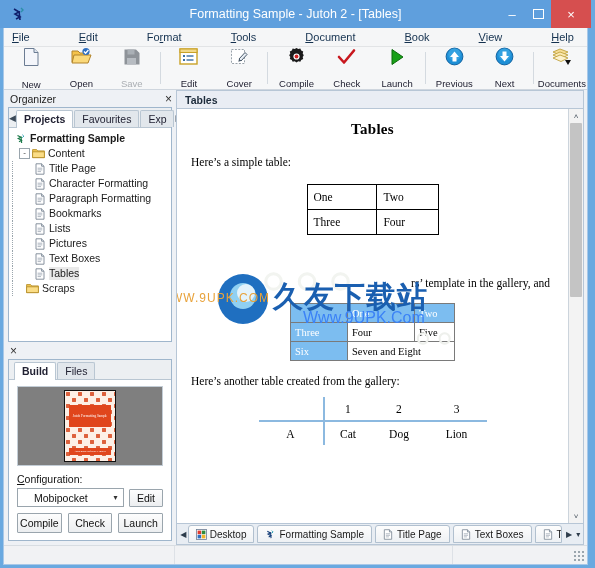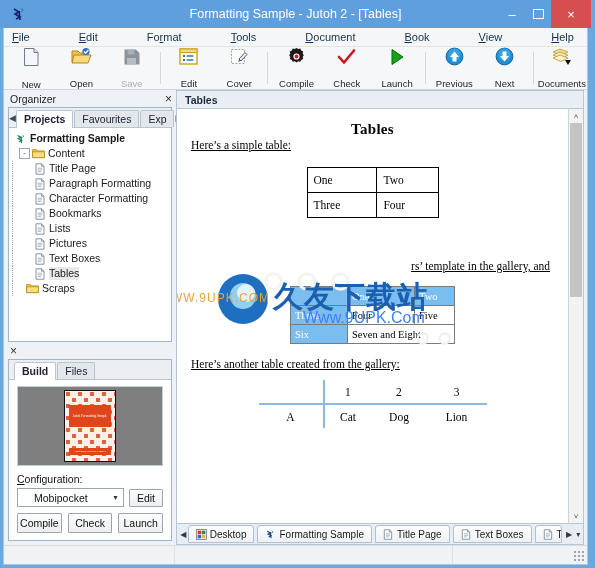--- a/index.html
+++ b/index.html
@@ -179,21 +179,21 @@
     height:17px;flex:0 0 17px;display:flex;align-items:center;
     padding-left:8px;background:#e9edf4;font-size:10.5px;font-weight:bold;color:#1b2a3a;
     border:1px solid #b7c6d6;border-bottom:none;
   }
   .doc-area{
     flex:1 1 auto;background:#ffffff;border:1px solid #b7c6d6;position:relative;
     display:flex;min-height:0;overflow:hidden;
   }
   .doc-page{flex:1 1 auto;position:relative;overflow:hidden;padding:0 14px;font-family:"Liberation Serif",serif;}
   .doc-title{text-align:center;font-size:15px;font-weight:bold;margin:12px 0 0 0;color:#000;letter-spacing:.3px;}
-  .doc-p{font-size:11.5px;color:#000;margin:1px 0 0 0;text-decoration:underline;}
+  .doc-p{font-size:11.5px;color:#000;margin:18px 0 0 0;}
   table.simple{
     border-collapse:collapse;margin:16px auto 0 auto;width:132px;
   }
   table.simple td{
     border:1px solid #000;height:22px;font-size:11.5px;padding:1px 6px;color:#000;
     font-family:"Liberation Serif",serif;
   }
   table.blue{border-collapse:collapse;margin:0 auto;width:165px;}
   table.blue td{
     border:1px solid #7a7a7a;height:18px;font-size:10.5px;padding:0 4px;color:#000;
@@ -479,33 +479,33 @@
 
             <div class="trow">
               <span class="ind dots" style="width:20px;height:15px"></span>
               <span class="tw-icon">
                 <svg width="10" height="12" viewBox="0 0 10 12">
                     <path d="M1 .8 H6.6 L9 3.2 V11.2 H1 Z" fill="#fff" stroke="#7b8794" stroke-width=".9"></path>
                     <path d="M6.6 .8 V3.2 H9" fill="#e3e8ee" stroke="#7b8794" stroke-width=".9"></path>
                     <path d="M2.6 5.2 H7.3 M2.6 6.9 H7.3 M2.6 8.6 H6" stroke="#9aa5b1" stroke-width=".8"></path>
                   </svg>
               </span>
-              <span class="tlabel">Paragraph Formatting</span>
+              <span class="tlabel">Character Formatting</span>
             </div>
 
             <div class="trow">
               <span class="ind dots" style="width:20px;height:15px"></span>
               <span class="tw-icon">
                 <svg width="10" height="12" viewBox="0 0 10 12">
                     <path d="M1 .8 H6.6 L9 3.2 V11.2 H1 Z" fill="#fff" stroke="#7b8794" stroke-width=".9"></path>
                     <path d="M6.6 .8 V3.2 H9" fill="#e3e8ee" stroke="#7b8794" stroke-width=".9"></path>
                     <path d="M2.6 5.2 H7.3 M2.6 6.9 H7.3 M2.6 8.6 H6" stroke="#9aa5b1" stroke-width=".8"></path>
                   </svg>
               </span>
-              <span class="tlabel">Character Formatting</span>
+              <span class="tlabel">Paragraph Formatting</span>
             </div>
 
             <div class="trow">
               <span class="ind dots" style="width:20px;height:15px"></span>
               <span class="tw-icon">
                 <svg width="10" height="12" viewBox="0 0 10 12">
                     <path d="M1 .8 H6.6 L9 3.2 V11.2 H1 Z" fill="#fff" stroke="#7b8794" stroke-width=".9"></path>
                     <path d="M6.6 .8 V3.2 H9" fill="#e3e8ee" stroke="#7b8794" stroke-width=".9"></path>
                     <path d="M2.6 5.2 H7.3 M2.6 6.9 H7.3 M2.6 8.6 H6" stroke="#9aa5b1" stroke-width=".8"></path>
                   </svg>

